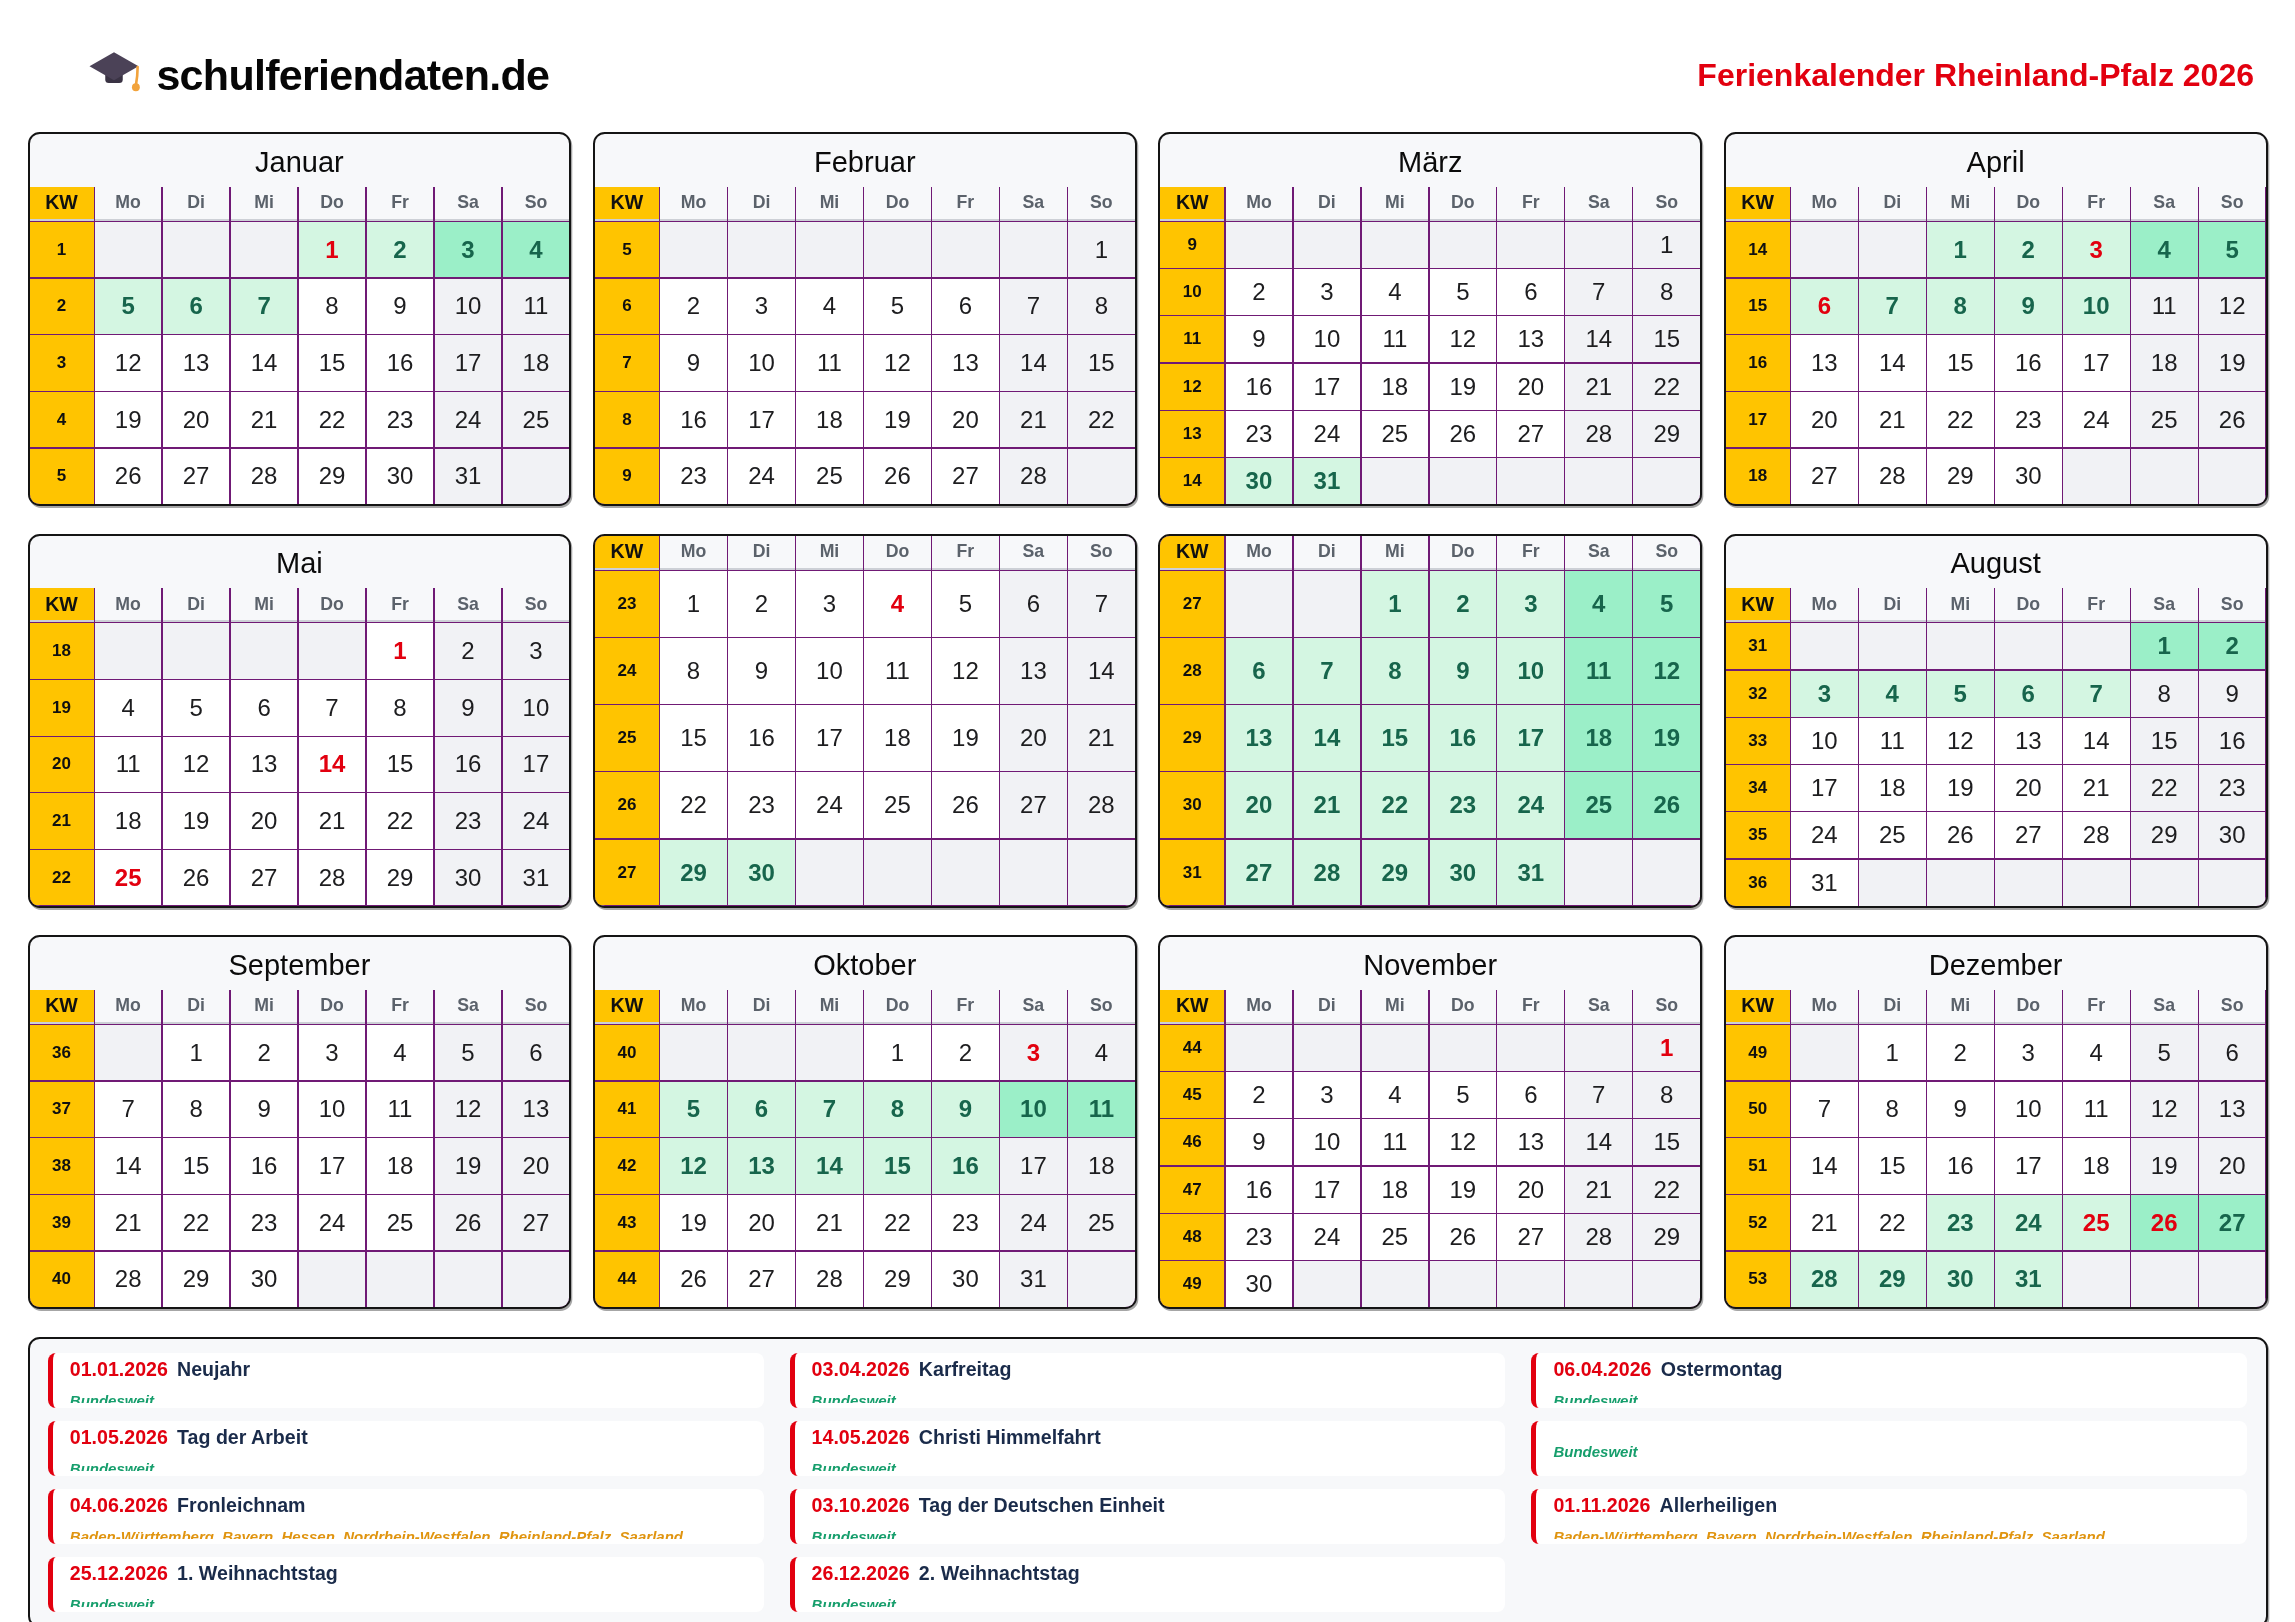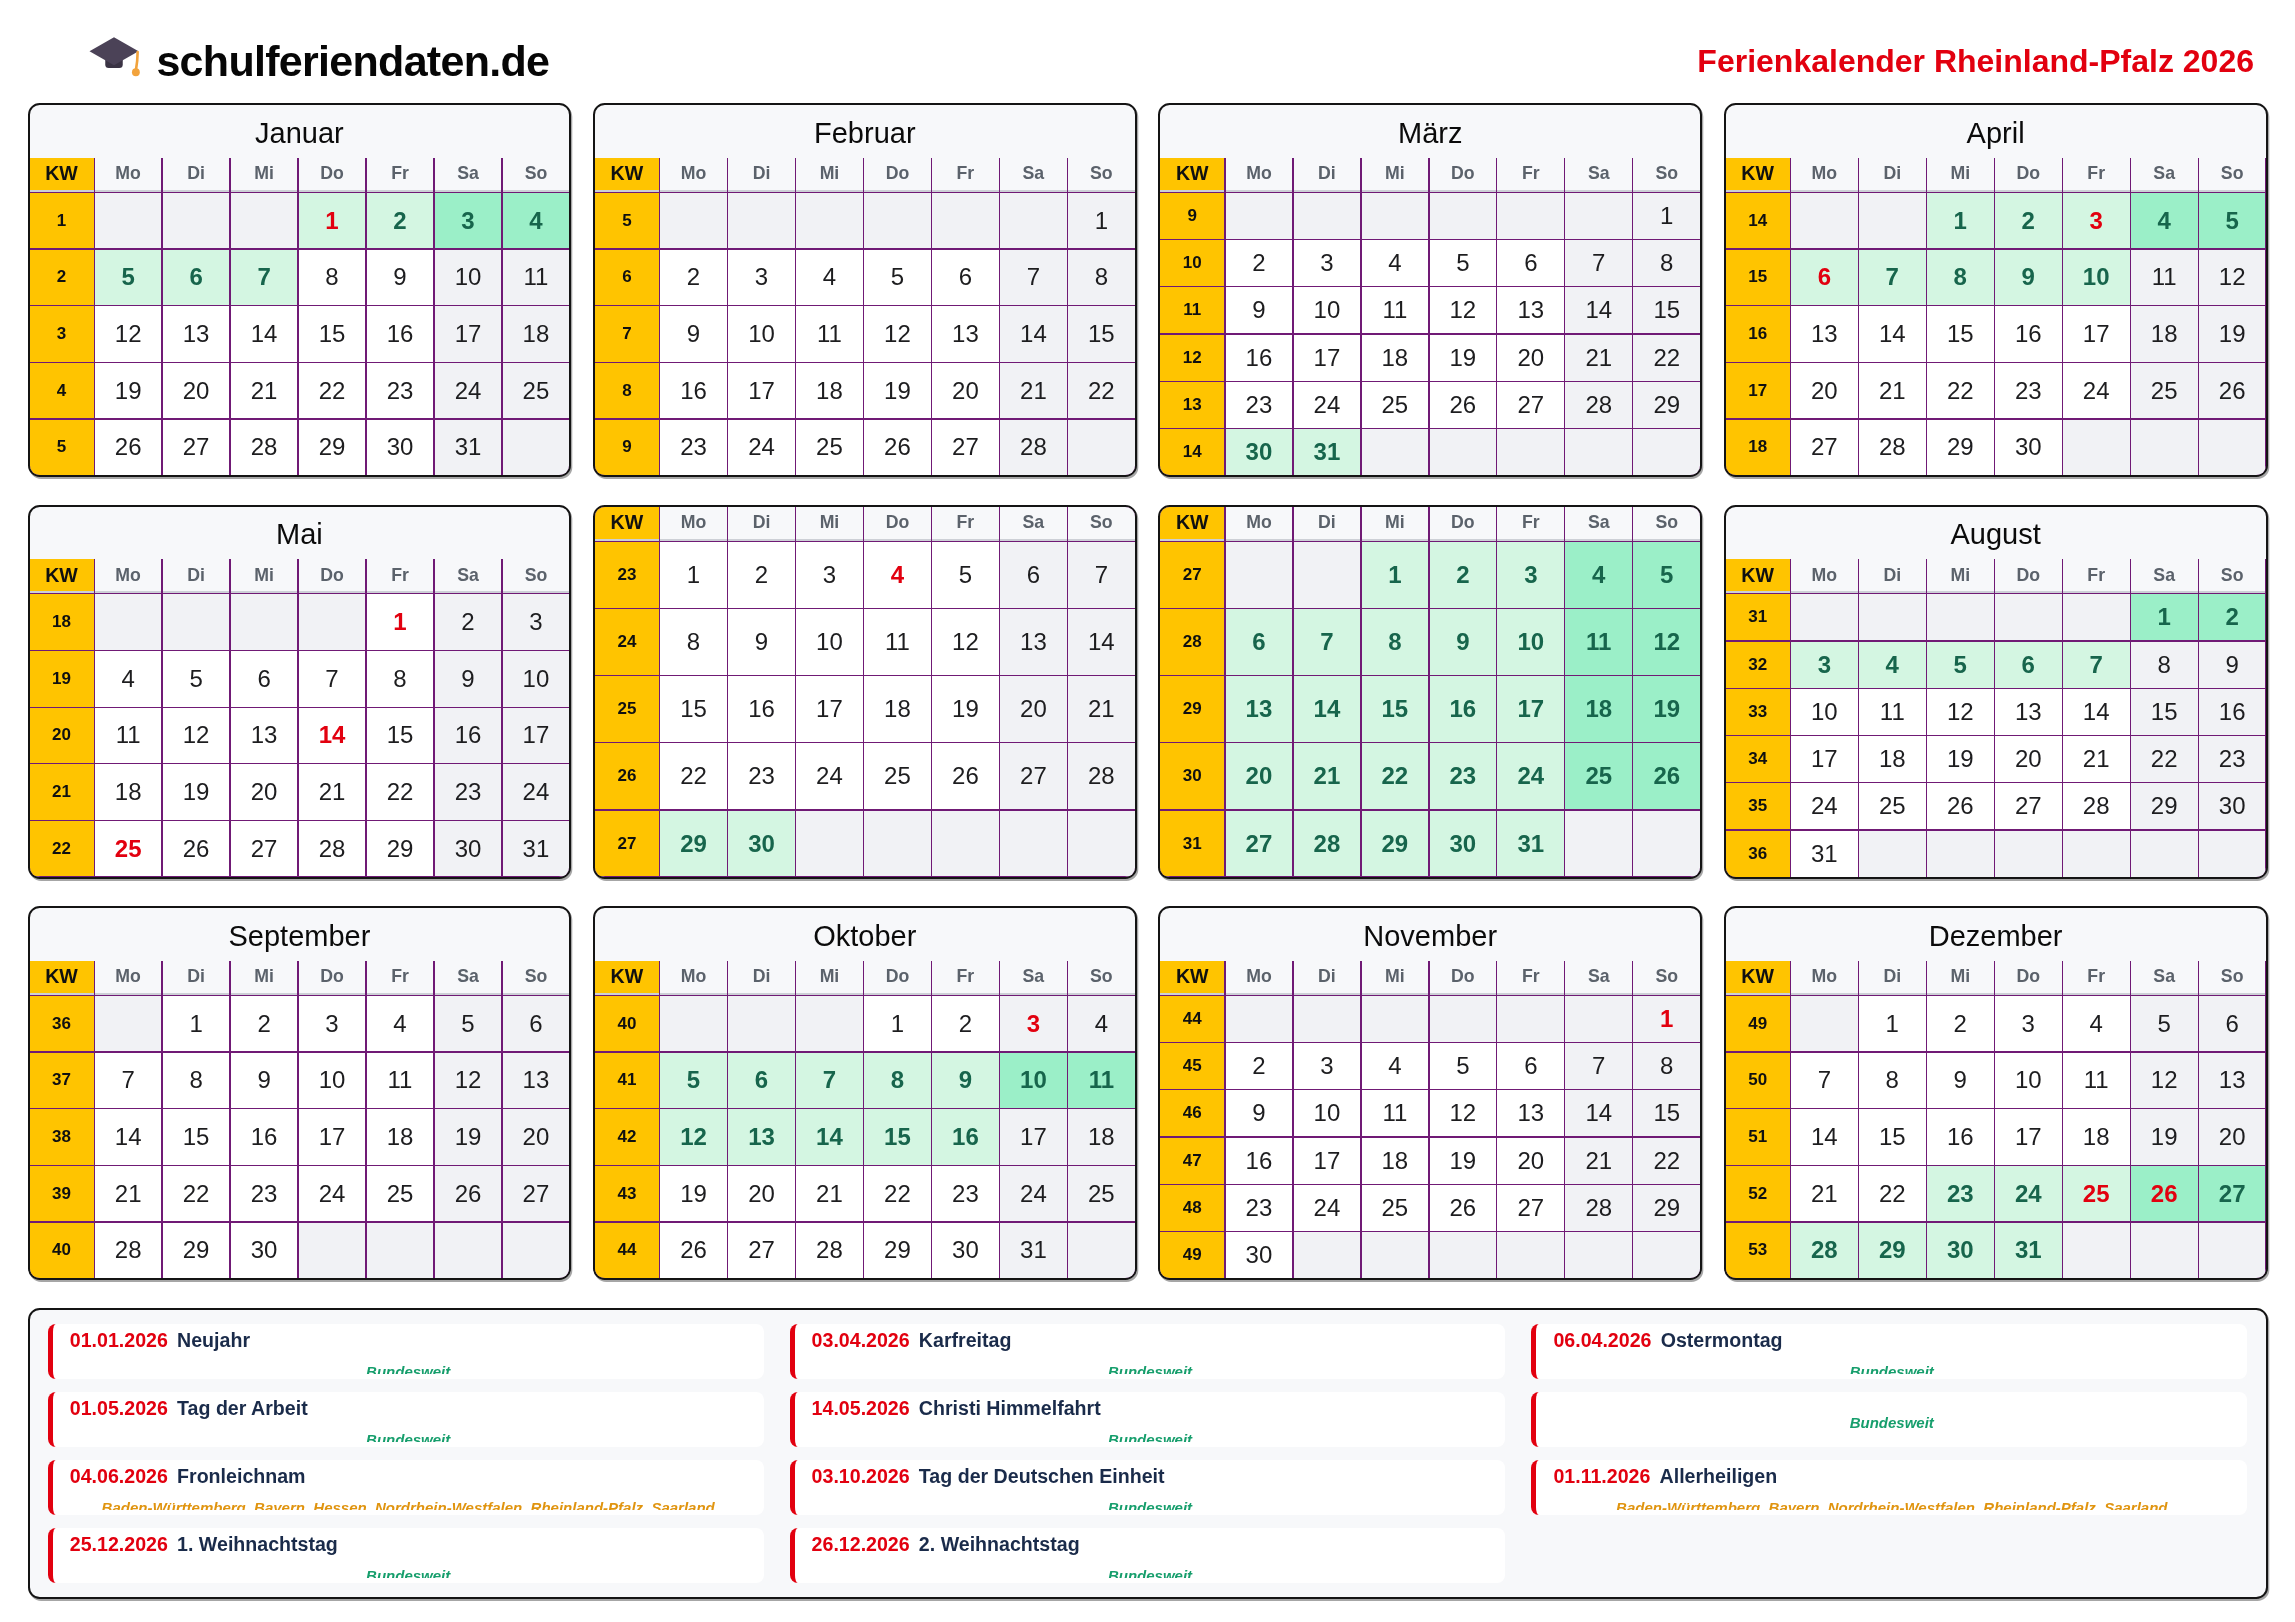--- a/index.html
+++ b/index.html
@@ -7,21 +7,21 @@
     --green:#17654C; --we:#F1F2F5; --natgreen:#169E6C; --regorange:#E0940F;
     --navy:#1A2B4A; --boxbg:#F7F8FA; --bdark:#141414;
   }
   *{box-sizing:border-box;}
   html,body{margin:0;padding:0;}
   body{
     width:2295px;height:1623px;background:#ffffff;overflow:hidden;
     font-family:"Liberation Sans","DejaVu Sans",sans-serif;
   }
   
-  .top{height:103px;display:flex;align-items:center;justify-content:space-between;
+  .top{height:132px;display:flex;align-items:center;justify-content:space-between;
        padding:19.6px 41px 0 86px;}
   .logo{display:flex;align-items:center;gap:14.4px;}
   .logo-text{font-size:43px;font-weight:700;color:#060606;letter-spacing:-0.7px;}
   .page-title{font-size:32px;font-weight:700;color:var(--red);}
   
   .months{margin:0 27.5px;display:grid;grid-template-columns:repeat(4,1fr);
           grid-template-rows:repeat(3,374px);column-gap:21.6px;row-gap:27.5px;}
   .month-box{border:2.6px solid var(--bdark);border-radius:11.8px;background:var(--boxbg);
              overflow:hidden;display:flex;flex-direction:column;
              box-shadow:1.3px 2px 0 rgba(0,0,0,0.35);}
@@ -44,21 +44,21 @@
   .t-p{background:#FFFFFF;color:var(--red);font-weight:700;}
   .t-pw{background:var(--we);color:var(--red);font-weight:700;}
   .t-ps{background:var(--shl);color:var(--red);font-weight:700;}
   .t-psw{background:var(--shd);color:var(--red);font-weight:700;}
   
   .legend{margin:27.5px 27.5px 0;border:2.6px solid var(--bdark);border-radius:11.8px;
           background:var(--boxbg);padding:14.4px 18.3px;display:grid;
           grid-template-columns:repeat(3,1fr);column-gap:26px;row-gap:13px;
           grid-auto-rows:55px;box-shadow:1.3px 2px 0 rgba(0,0,0,0.35);}
   .card{background:#ffffff;border-radius:7.9px;border-left:5.9px solid var(--red);
-        padding:5.2px 17px;display:flex;flex-direction:column;justify-content:center;gap:5.2px;text-align:center;}
+        padding:5.2px 17px;display:flex;flex-direction:column;justify-content:center;gap:5.2px;}
   .card-line1{display:flex;align-items:baseline;gap:9.2px;white-space:nowrap;}
   .card-date{color:var(--red);font-weight:700;font-size:19.6px;}
   .card-name{color:var(--navy);font-weight:700;font-size:19.6px;}
   .card-regions{font-style:italic;font-size:15px;font-weight:600;white-space:nowrap;
                 overflow:hidden;text-overflow:ellipsis;margin-top:6px;}
   .scope-national{color:var(--natgreen);}
   .scope-regional{color:var(--regorange);}
 </style>
 </head>
 <body>

